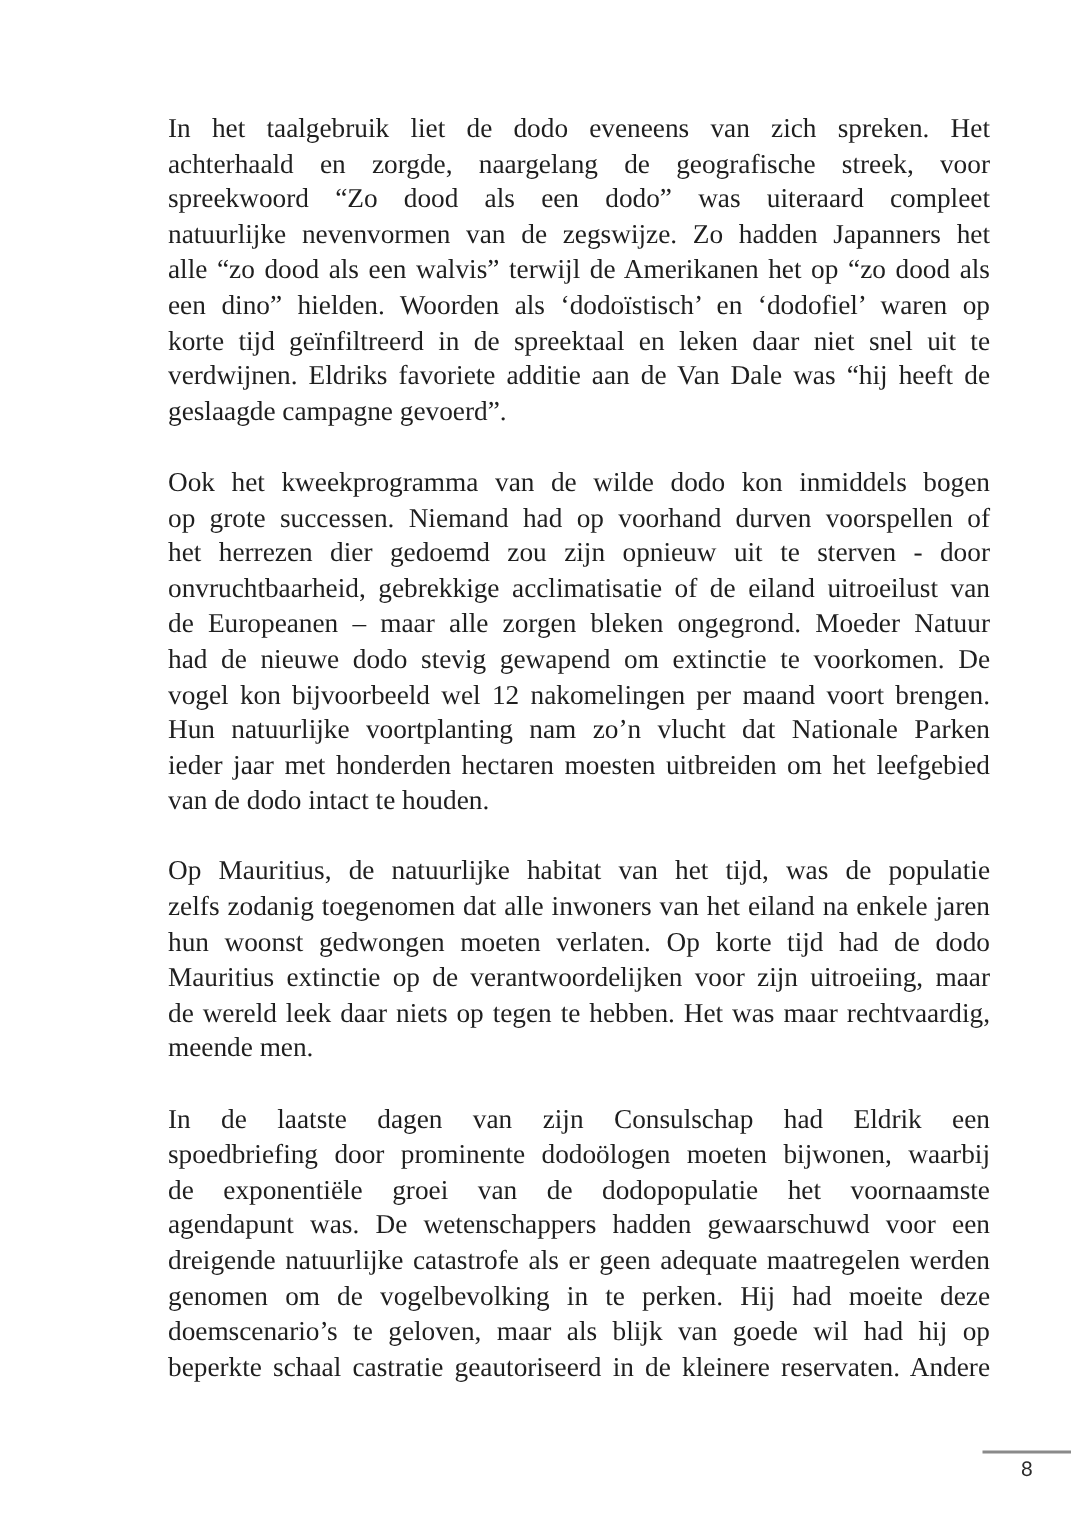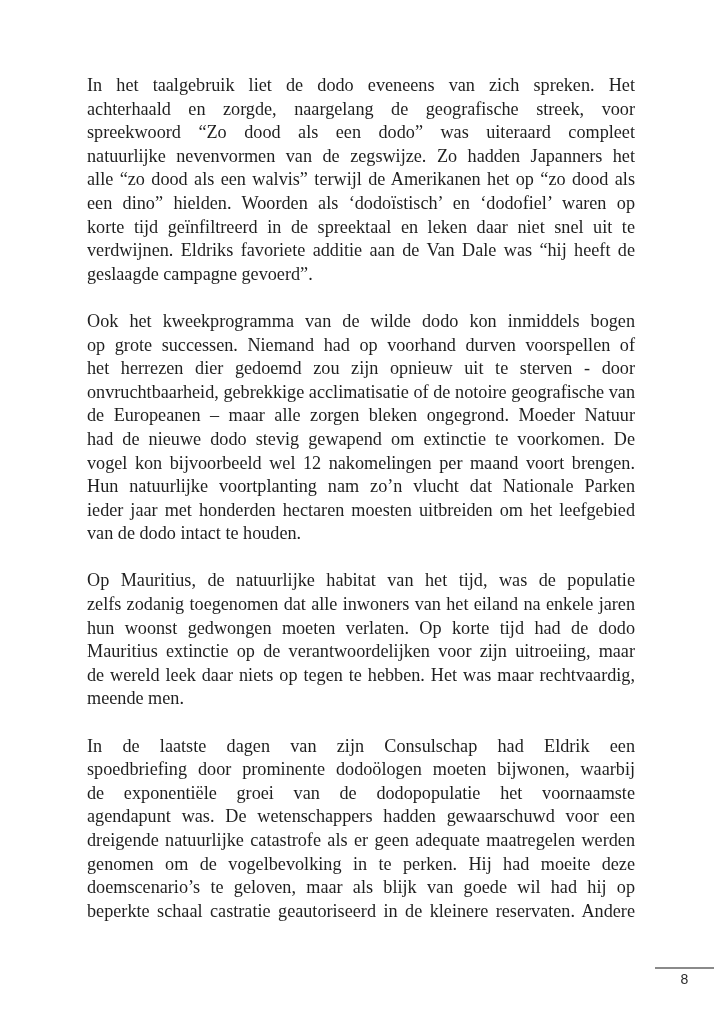--- a/index.html
+++ b/index.html
@@ -8,21 +8,21 @@
       background: #ffffff;
     }
     body {
       width: 716px;
       height: 1023px;
       position: relative;
       overflow: hidden;
     }
     .page {
       position: absolute;
-      left: 57px;
+      left: 82px;
       top: 74px;
       width: 578px;
       font-family: "Liberation Serif", "DejaVu Serif", serif;
       font-size: 18.2px;
       line-height: 23.6px;
       color: #1f1f1f;
     }
     .para {
       margin: 0 0 23.6px 0;
       text-align: justify;
@@ -69,21 +69,21 @@
     <span class="line">een dino” hielden. Woorden als ‘dodoïstisch’ en ‘dodofiel’ waren op</span>
     <span class="line">korte tijd geïnfiltreerd in de spreektaal en leken daar niet snel uit te</span>
     <span class="line">verdwijnen. Eldriks favoriete additie aan de Van Dale was “hij heeft de</span>
     <span class="line last">geslaagde campagne gevoerd”.</span>
   </div>
 
   <div class="para">
     <span class="line first">Ook het kweekprogramma van de wilde dodo kon inmiddels bogen</span>
     <span class="line">op grote successen. Niemand had op voorhand durven voorspellen of</span>
     <span class="line">het herrezen dier gedoemd zou zijn opnieuw uit te sterven - door</span>
-    <span class="line">onvruchtbaarheid, gebrekkige acclimatisatie of de notoire geografische van</span>
+    <span class="line">onvruchtbaarheid, gebrekkige acclimatisatie of de eiland uitroeilust van</span>
     <span class="line">de Europeanen – maar alle zorgen bleken ongegrond. Moeder Natuur</span>
     <span class="line">had de nieuwe dodo stevig gewapend om extinctie te voorkomen. De</span>
     <span class="line">vogel kon bijvoorbeeld wel 12 nakomelingen per maand voort brengen.</span>
     <span class="line">Hun natuurlijke voortplanting nam zo’n vlucht dat Nationale Parken</span>
     <span class="line">ieder jaar met honderden hectaren moesten uitbreiden om het leefgebied</span>
     <span class="line last">van de dodo intact te houden.</span>
   </div>
 
   <div class="para">
     <span class="line first">Op Mauritius, de natuurlijke habitat van het tijd, was de populatie</span>

